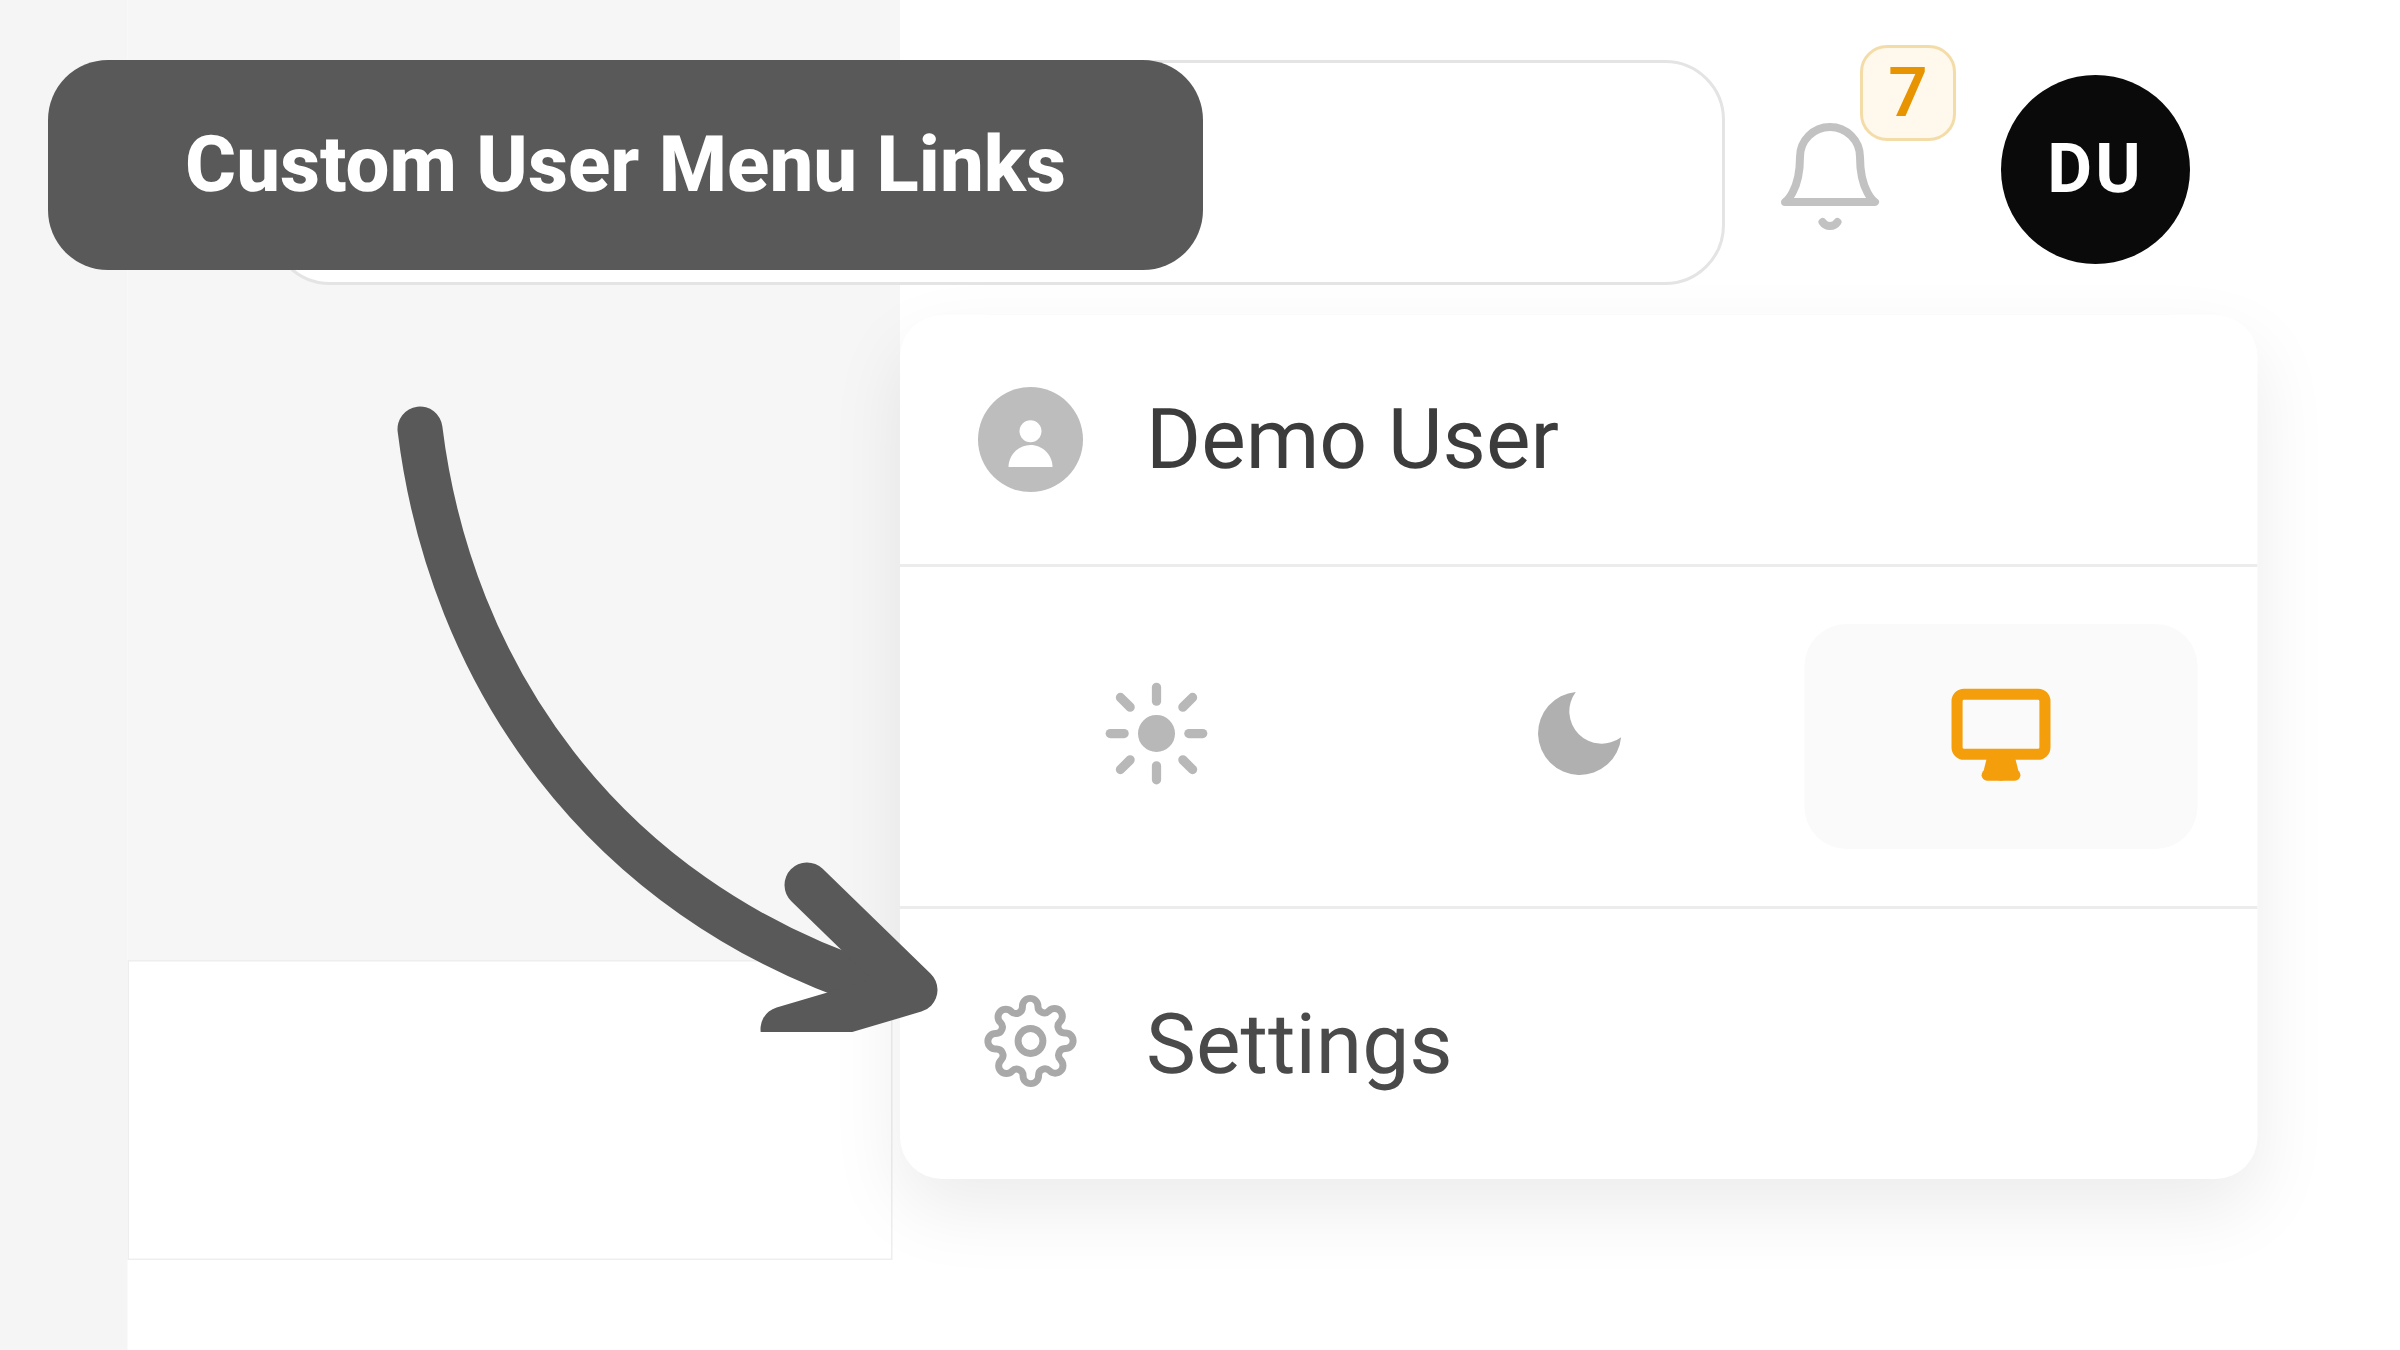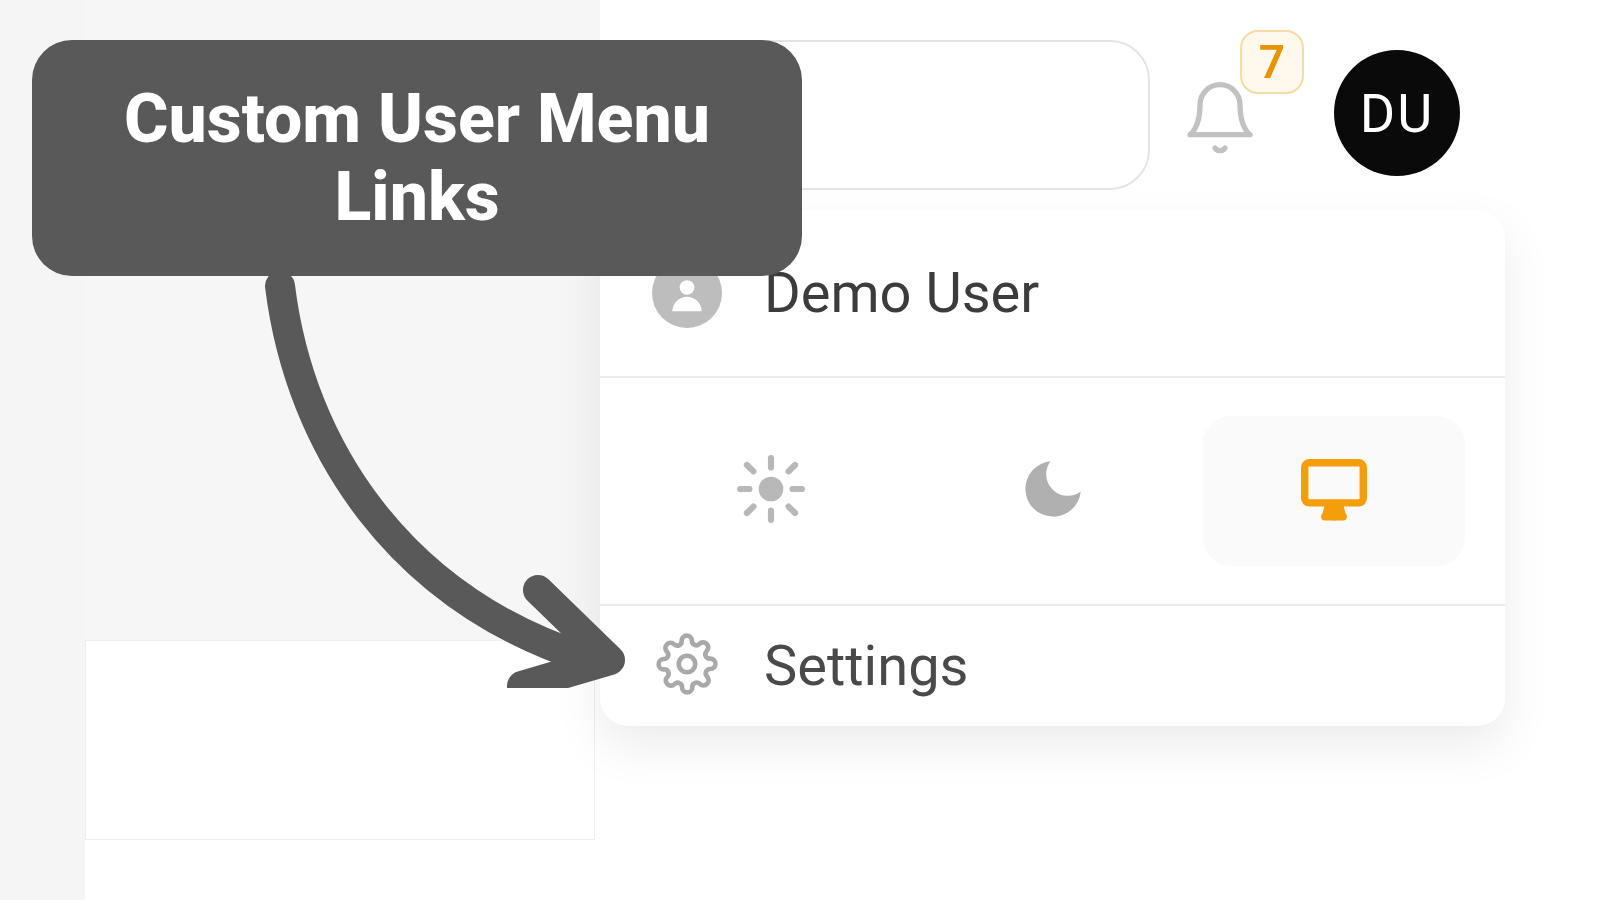--- a/index.html
+++ b/index.html
@@ -76,22 +76,22 @@
       right: 140px;
       top: 50px;
       width: 126px;
       height: 126px;
       border-radius: 50%;
       background: #0a0a0a;
       color: #fff;
       display: flex;
       align-items: center;
       justify-content: center;
-      font-size: 54px;
-      font-weight: 400;
+      font-size: 46px;
+      font-weight: 700;
       letter-spacing: 2px;
     }
 
     .menu {
       position: absolute;
       left: 600px;
       top: 210px;
       width: 905px;
       background: #ffffff;
       border-radius: 28px;
@@ -140,38 +140,38 @@
     }
     .theme-btn svg { width: 74px; height: 74px; }
     .theme-btn.selected {
       background: #fafafa;
     }
 
     .menu-item {
       display: flex;
       align-items: center;
       gap: 46px;
-      padding: 27px 56px;
+      padding: 57px 56px;
       cursor: pointer;
     }
     .menu-item svg { width: 62px; height: 62px; }
     .menu-item .label {
       font-size: 56px;
       color: #4a4a4a;
     }
 
     .callout {
       position: absolute;
       left: 32px;
       top: 40px;
       background: #595959;
       color: #fff;
       border-radius: 40px;
       padding: 40px 60px;
-      font-size: 68px;
+      font-size: 52px;
       font-weight: 800;
       text-align: center;
       line-height: 1.15;
       width: 770px;
     }
 
     .arrow {
       position: absolute;
       left: 260px;
       top: 268px;

